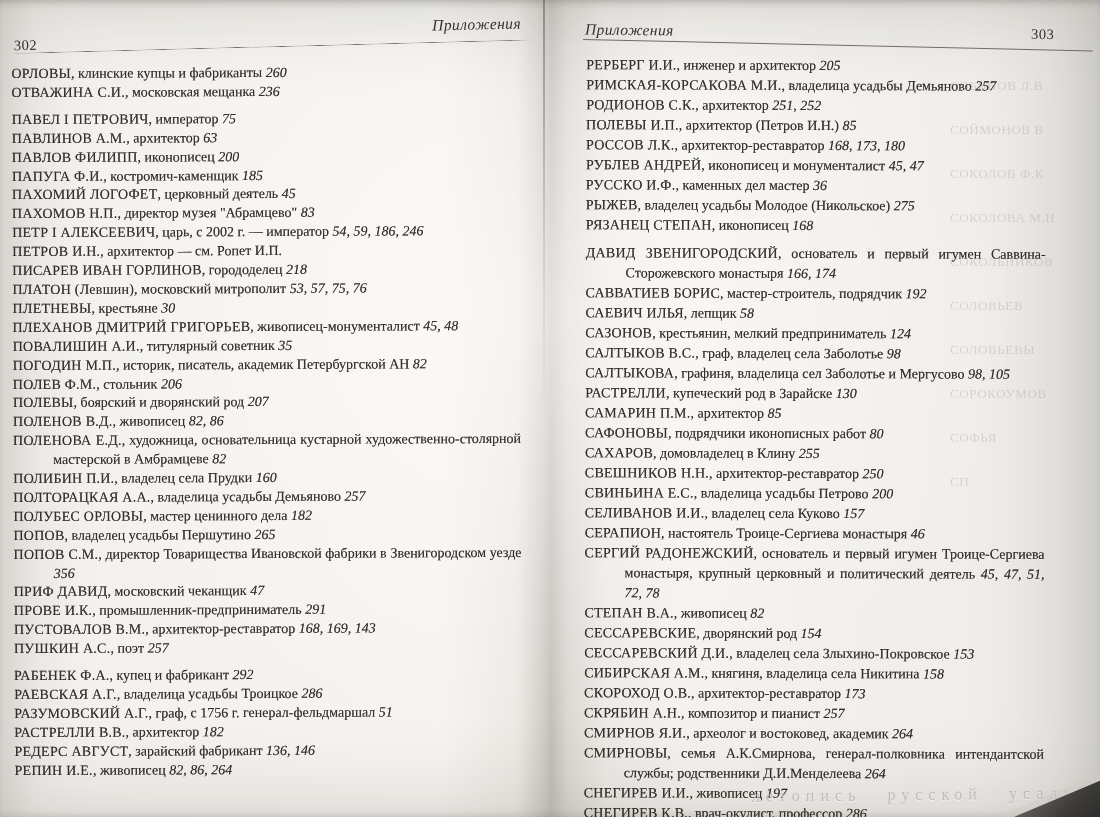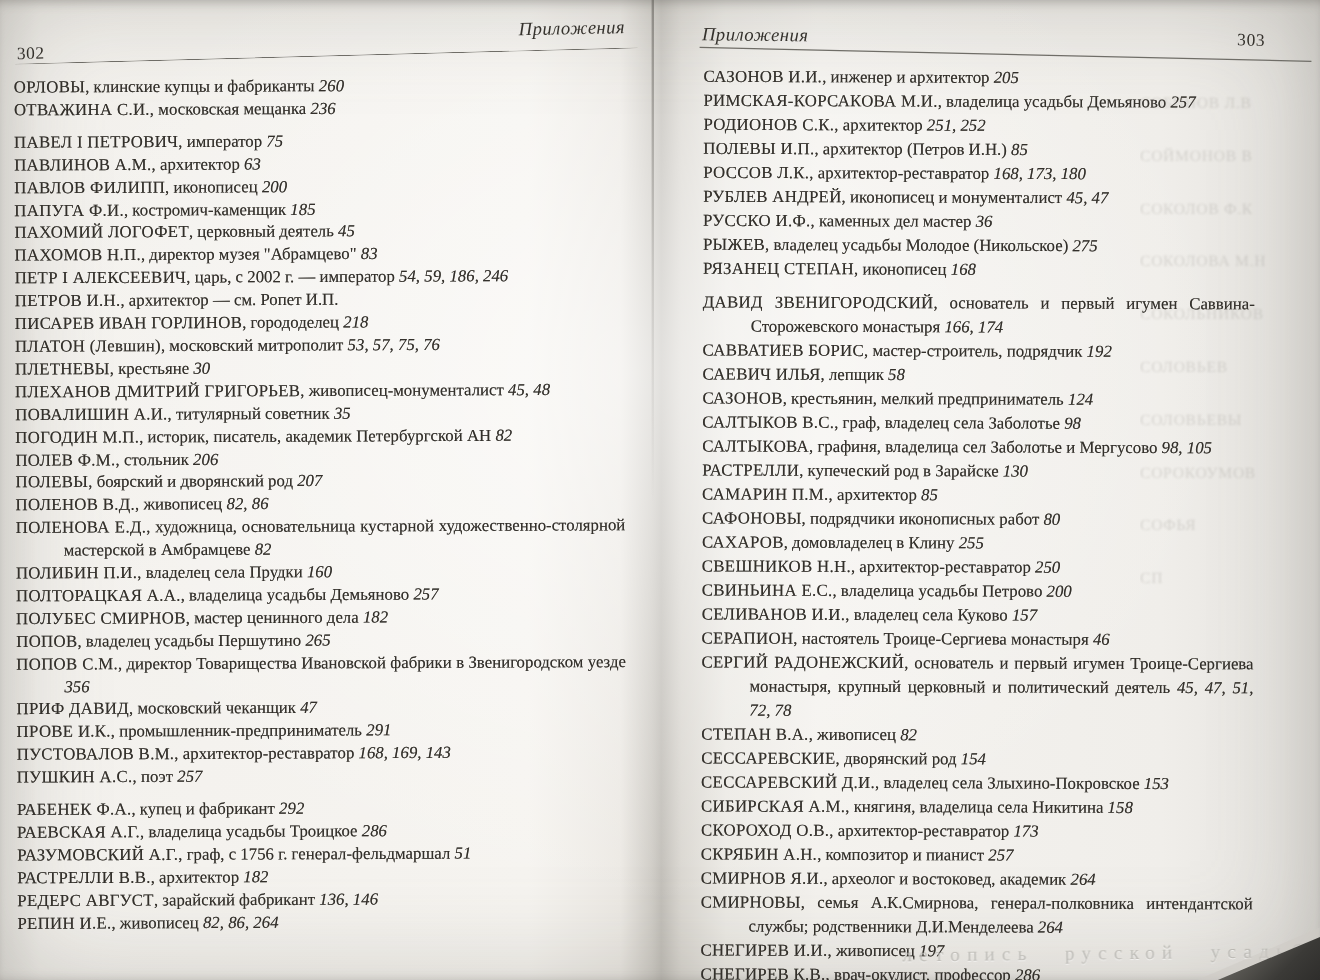--- a/index.html
+++ b/index.html
@@ -122,21 +122,21 @@
           <div class="entry"><span class="nm">ПЛЕТНЕВЫ</span><span class="ds">, крестьяне </span><span class="pg">30</span></div>
           <div class="entry"><span class="nm">ПЛЕХАНОВ ДМИТРИЙ ГРИГОРЬЕВ</span><span class="ds">, живописец-монументалист </span><span class="pg">45, 48</span></div>
           <div class="entry"><span class="nm">ПОВАЛИШИН А.И.</span><span class="ds">, титулярный советник </span><span class="pg">35</span></div>
           <div class="entry"><span class="nm">ПОГОДИН М.П.</span><span class="ds">, историк, писатель, академик Петербургской АН </span><span class="pg">82</span></div>
           <div class="entry"><span class="nm">ПОЛЕВ Ф.М.</span><span class="ds">, стольник </span><span class="pg">206</span></div>
           <div class="entry"><span class="nm">ПОЛЕВЫ</span><span class="ds">, боярский и дворянский род </span><span class="pg">207</span></div>
           <div class="entry"><span class="nm">ПОЛЕНОВ В.Д.</span><span class="ds">, живописец </span><span class="pg">82, 86</span></div>
           <div class="entry"><span class="nm">ПОЛЕНОВА Е.Д.</span><span class="ds">, художница, основательница кустарной художественно-столярной мастерской в Амбрамцеве </span><span class="pg">82</span></div>
           <div class="entry"><span class="nm">ПОЛИБИН П.И.</span><span class="ds">, владелец села Прудки </span><span class="pg">160</span></div>
           <div class="entry"><span class="nm">ПОЛТОРАЦКАЯ А.А.</span><span class="ds">, владелица усадьбы Демьяново </span><span class="pg">257</span></div>
-          <div class="entry"><span class="nm">ПОЛУБЕС СМИРНОВ</span><span class="ds">, мастер ценинного дела </span><span class="pg">182</span></div>
+          <div class="entry"><span class="nm">ПОЛУБЕС ОРЛОВЫ</span><span class="ds">, мастер ценинного дела </span><span class="pg">182</span></div>
           <div class="entry"><span class="nm">ПОПОВ</span><span class="ds">, владелец усадьбы Першутино </span><span class="pg">265</span></div>
           <div class="entry"><span class="nm">ПОПОВ С.М.</span><span class="ds">, директор Товарищества Ивановской фабрики в Звенигородском уезде </span><span class="pg">356</span></div>
           <div class="entry"><span class="nm">ПРИФ ДАВИД</span><span class="ds">, московский чеканщик </span><span class="pg">47</span></div>
           <div class="entry"><span class="nm">ПРОВЕ И.К.</span><span class="ds">, промышленник-предприниматель </span><span class="pg">291</span></div>
           <div class="entry"><span class="nm">ПУСТОВАЛОВ В.М.</span><span class="ds">, архитектор-реставратор </span><span class="pg">168, 169, 143</span></div>
           <div class="entry"><span class="nm">ПУШКИН А.С.</span><span class="ds">, поэт </span><span class="pg">257</span></div>
         </div>
         <div class="group">
           <div class="entry"><span class="nm">РАБЕНЕК Ф.А.</span><span class="ds">, купец и фабрикант </span><span class="pg">292</span></div>
           <div class="entry"><span class="nm">РАЕВСКАЯ А.Г.</span><span class="ds">, владелица усадьбы Троицкое </span><span class="pg">286</span></div>
@@ -147,21 +147,21 @@
         </div>
       </div>
   </div>
 
   <div>
     <div class="running run-right">Приложения</div>
     <div class="pagenum num-right">303</div>
     <div class="rule rule-right"></div>
     <div class="entries entries-right" id="right-entries">
         <div class="group">
-          <div class="entry"><span class="nm">САЗОНОВ И.И.</span><span class="ds">, инженер и архитектор </span><span class="pg">205</span></div>
+          <div class="entry"><span class="nm">РЕРБЕРГ И.И.</span><span class="ds">, инженер и архитектор </span><span class="pg">205</span></div>
           <div class="entry"><span class="nm">РИМСКАЯ-КОРСАКОВА М.И.</span><span class="ds">, владелица усадьбы Демьяново </span><span class="pg">257</span></div>
           <div class="entry"><span class="nm">РОДИОНОВ С.К.</span><span class="ds">, архитектор </span><span class="pg">251, 252</span></div>
           <div class="entry"><span class="nm">ПОЛЕВЫ И.П.</span><span class="ds">, архитектор (Петров И.Н.) </span><span class="pg">85</span></div>
           <div class="entry"><span class="nm">РОССОВ Л.К.</span><span class="ds">, архитектор-реставратор </span><span class="pg">168, 173, 180</span></div>
           <div class="entry"><span class="nm">РУБЛЕВ АНДРЕЙ</span><span class="ds">, иконописец и монументалист </span><span class="pg">45, 47</span></div>
           <div class="entry"><span class="nm">РУССКО И.Ф.</span><span class="ds">, каменных дел мастер </span><span class="pg">36</span></div>
           <div class="entry"><span class="nm">РЫЖЕВ</span><span class="ds">, владелец усадьбы Молодое (Никольское) </span><span class="pg">275</span></div>
           <div class="entry"><span class="nm">РЯЗАНЕЦ СТЕПАН</span><span class="ds">, иконописец </span><span class="pg">168</span></div>
         </div>
         <div class="group">

